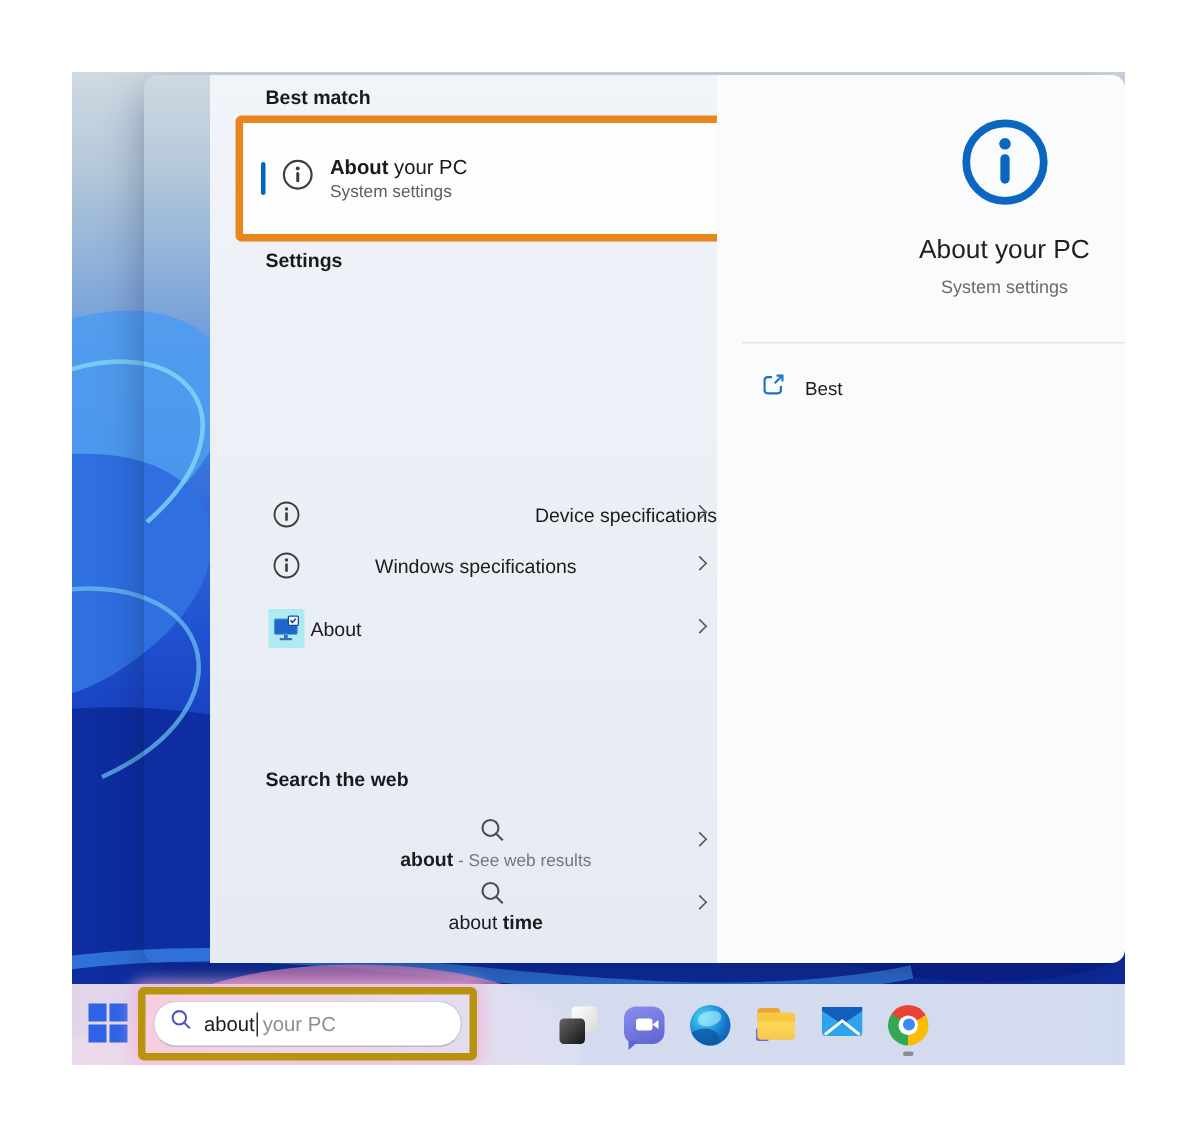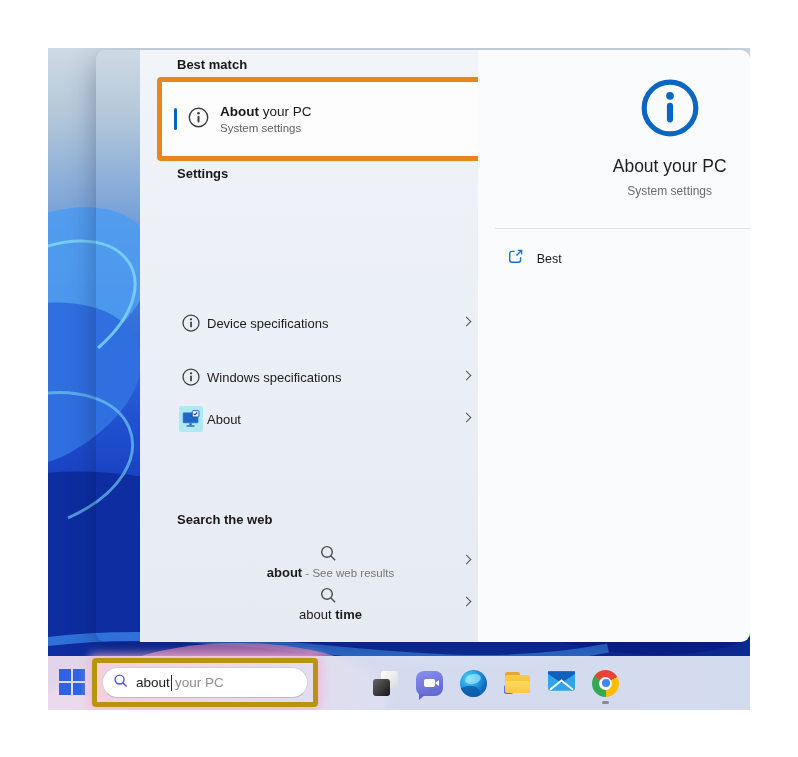--- a/index.html
+++ b/index.html
@@ -162,33 +162,33 @@
             <div class="bm-title"><b>About</b><span> your PC</span></div>
             <div class="bm-sub">System settings</div>
           </div>
         </div>
       </div>
 
       <div class="sec-label" style="top:116px;">Settings</div>
 
 
 
-      <div class="row" style="top:256px; height:34px;">
+      <div class="row" style="top:276px; height:34px;justify-content:space-between;">
         <span class="icon-cell info-sm">
           <svg width="20" height="20" viewBox="0 0 24 24">
             <circle cx="12" cy="12" r="9.6" fill="none" stroke="#3d3d3d" stroke-width="1.5"></circle>
             <circle cx="12" cy="7.6" r="1.35" fill="#3d3d3d"></circle>
             <rect x="10.95" y="10.1" width="2.1" height="7.1" rx="1.05" fill="#3d3d3d"></rect>
           </svg>
         </span>
         <div class="txt"><span>Device specifications</span><b></b><span></span></div>
         <span class="chev"></span>
       </div>
 
-      <div class="row" style="top:310px; height:34px;">
+      <div class="row" style="top:310px; height:34px;gap:43px;">
         <span class="icon-cell info-sm">
           <svg width="20" height="20" viewBox="0 0 24 24">
             <circle cx="12" cy="12" r="9.6" fill="none" stroke="#3d3d3d" stroke-width="1.5"></circle>
             <circle cx="12" cy="7.6" r="1.35" fill="#3d3d3d"></circle>
             <rect x="10.95" y="10.1" width="2.1" height="7.1" rx="1.05" fill="#3d3d3d"></rect>
           </svg>
         </span>
         <div class="txt"><span>Windows specifications</span><b></b><span></span></div>
         <span class="chev"></span>
       </div>

